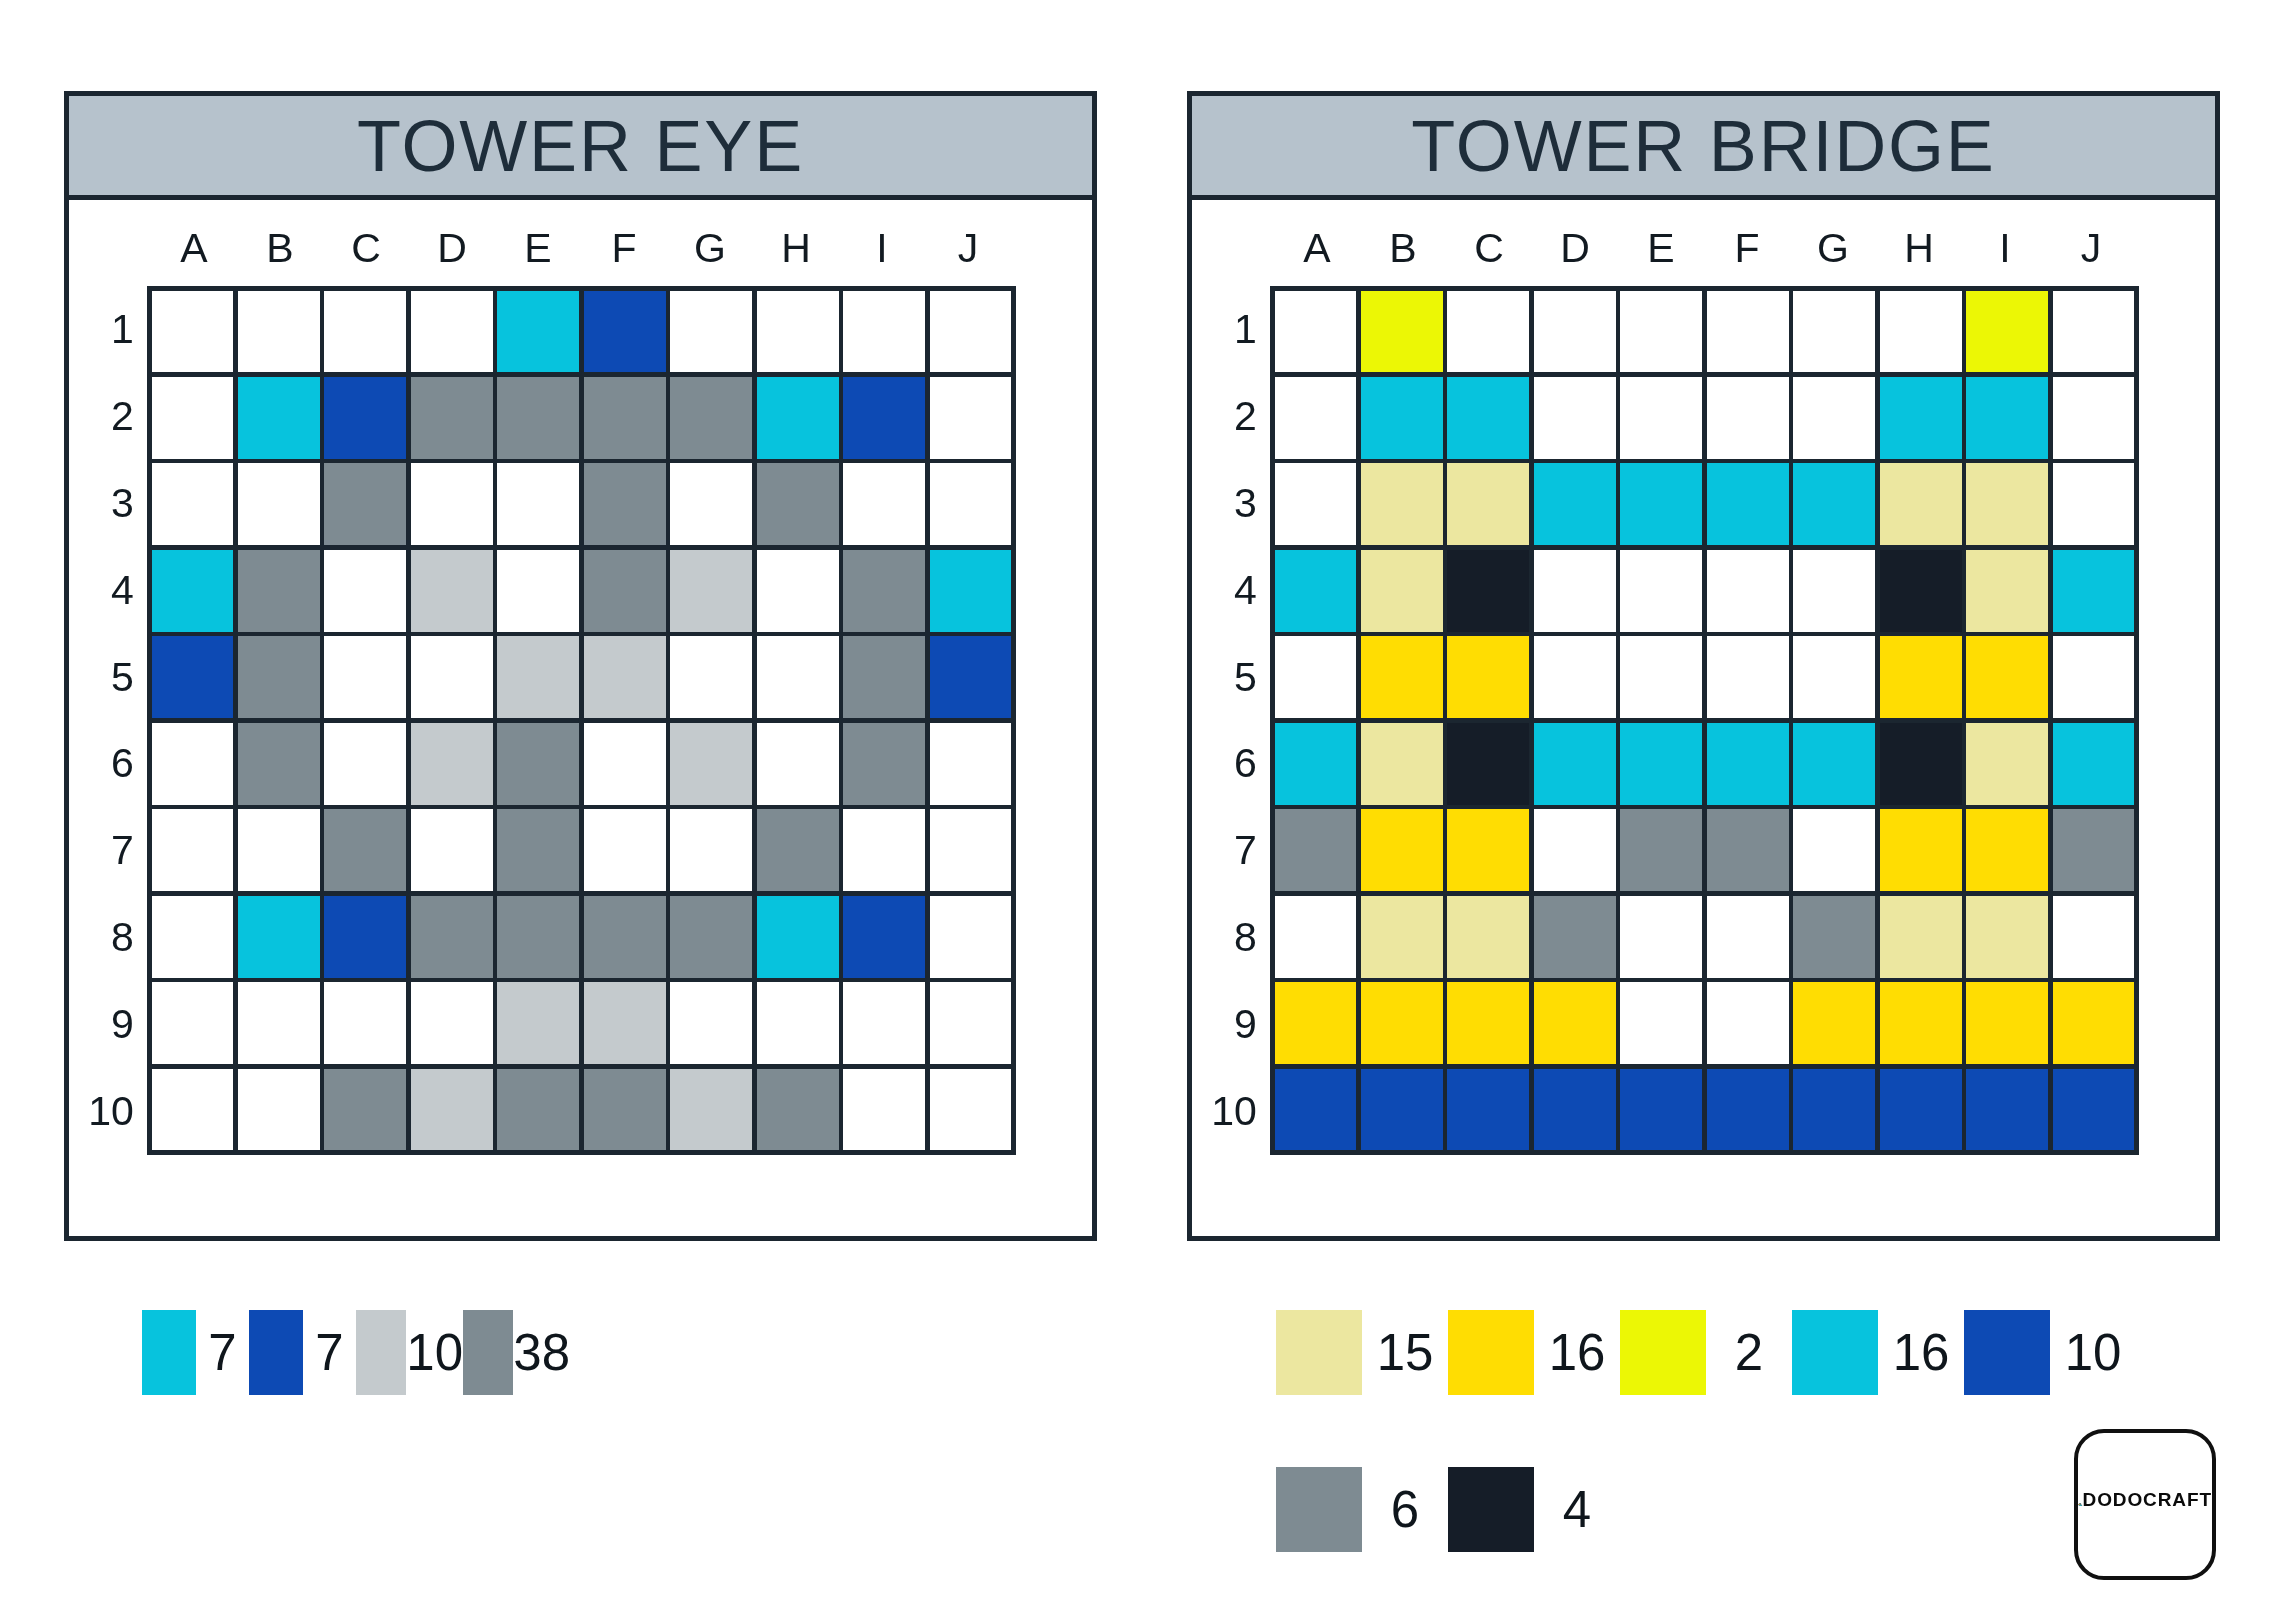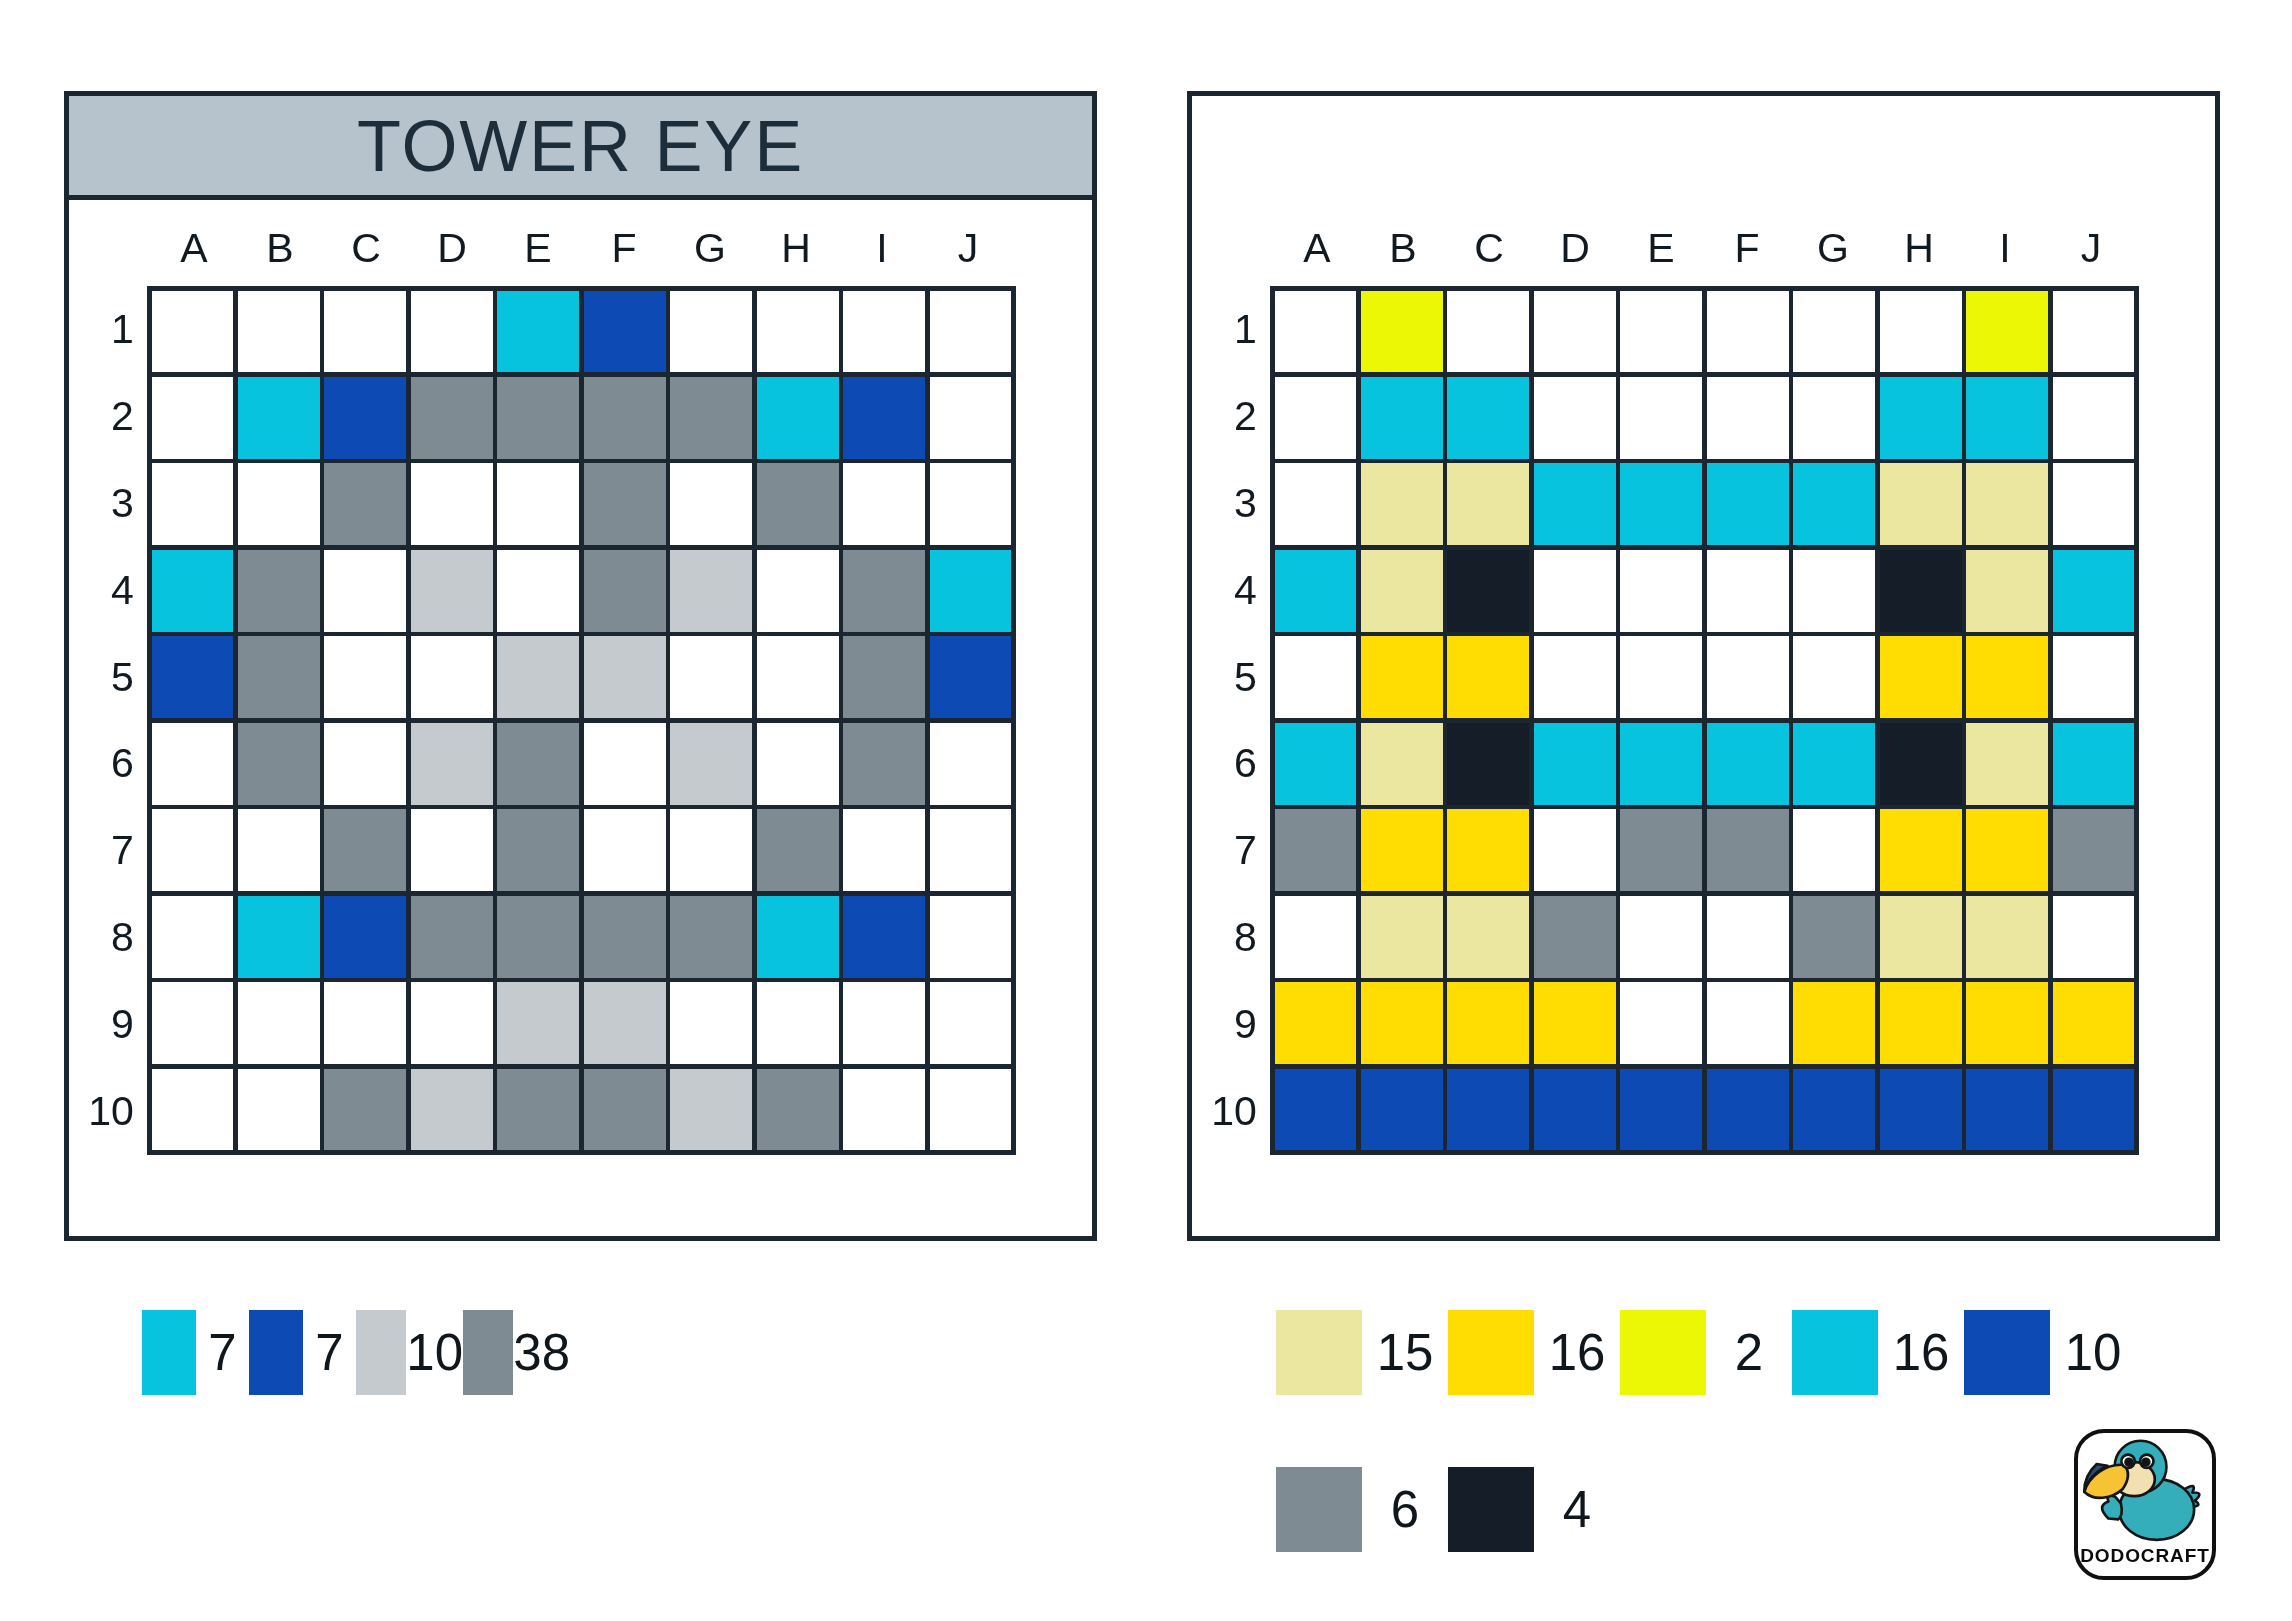--- a/index.html
+++ b/index.html
@@ -38,21 +38,21 @@
   .legend-item{height:85px;display:flex;align-items:center;}
   .legend-left .legend-item{width:107px;}
   .legend-right .legend-item{width:172px;}
   .swatch{height:85px;}
   .legend-left .swatch{width:54px;}
   .legend-right .swatch{width:86px;}
   .count{flex:1;text-align:center;font-size:51px;color:#0f161c;white-space:nowrap;}
 
   
   .logo{position:absolute;left:2074px;top:1429px;width:134px;height:143px;background:#ffffff;
-    border:4.5px solid #101010;border-radius:30px;display:flex;flex-direction:column;align-items:center;overflow:hidden;}
+    border:4.5px solid #101010;border-radius:30px;display:flex;flex-direction:row;align-items:center;overflow:hidden;}
   .logo svg{flex:1;width:100%;}
   .wordmark{font-size:19px;font-weight:bold;color:#0b0b0b;letter-spacing:0.9px;padding-bottom:9px;}
 </style>
 </head>
 <body>
 
 <div class="page">
 
   <section class="card card-left">
     <header class="titlebar">
@@ -180,20 +180,23 @@
         <div class="cell" style="background: rgb(126, 139, 146);"></div>
         <div class="cell" style="background: rgb(126, 139, 146);"></div>
         <div class="cell" style="background: rgb(196, 202, 205);"></div>
         <div class="cell" style="background: rgb(126, 139, 146);"></div>
         <div class="cell" style="background: rgb(255, 255, 255);"></div>
         <div class="cell" style="background: rgb(255, 255, 255);"></div>
       </div>
   </section>
 
   <section class="card card-right">
+    <header class="titlebar">
+      <div class="title">TOWER BRIDGE</div>
+    </header>
     <div class="col-labels">
         <div class="col-label">A</div>
         <div class="col-label">B</div>
         <div class="col-label">C</div>
         <div class="col-label">D</div>
         <div class="col-label">E</div>
         <div class="col-label">F</div>
         <div class="col-label">G</div>
         <div class="col-label">H</div>
         <div class="col-label">I</div>

